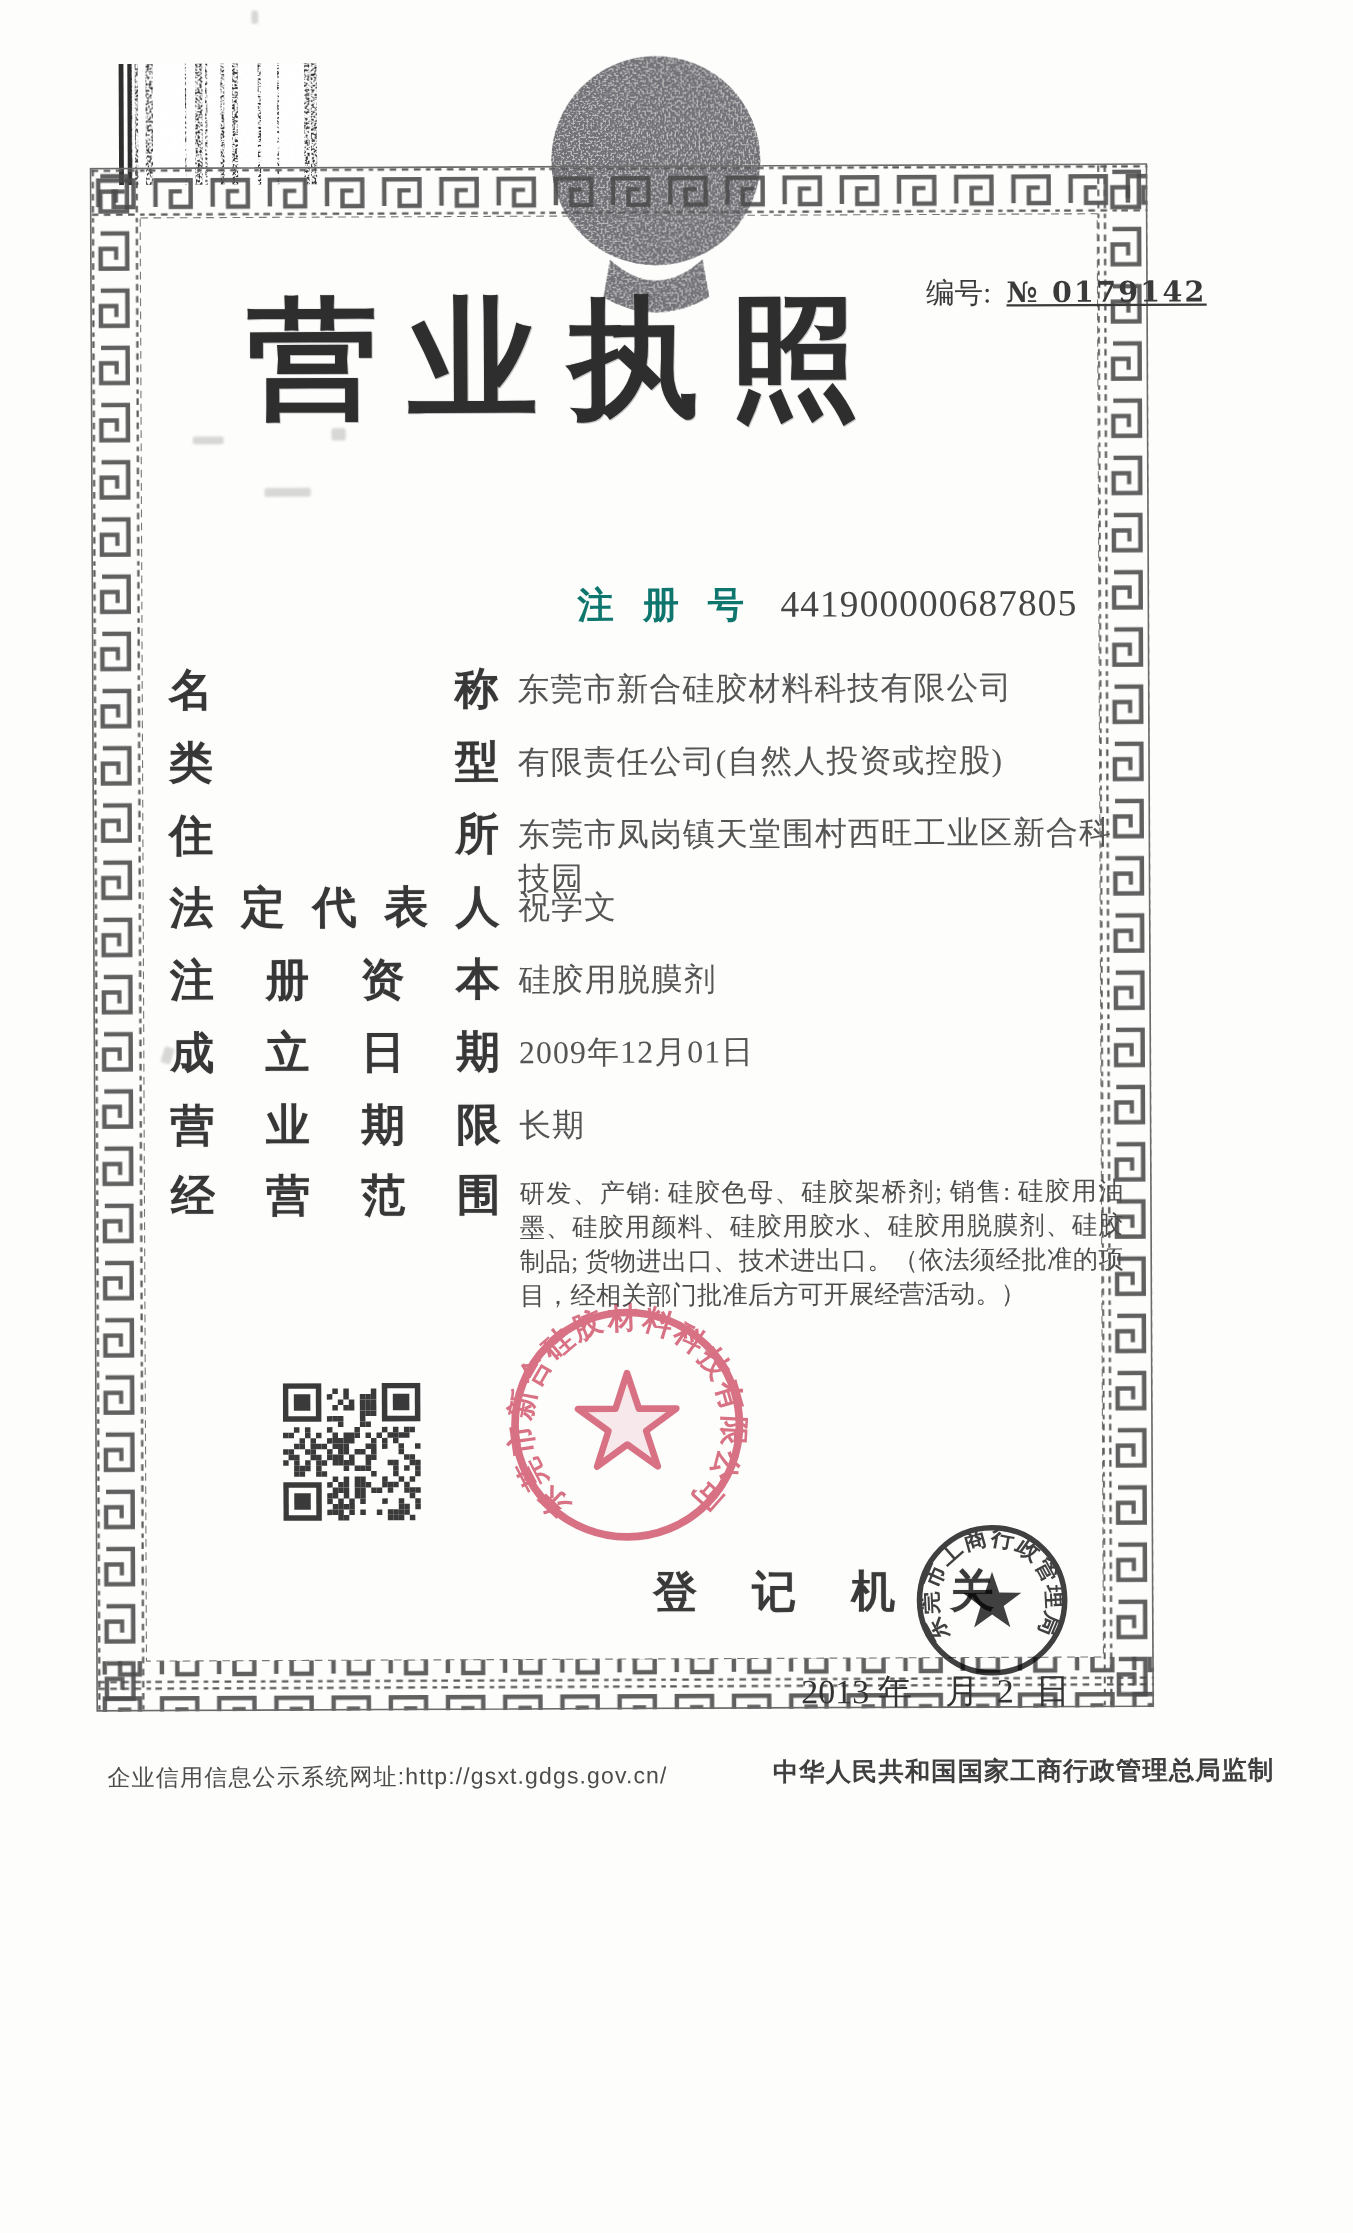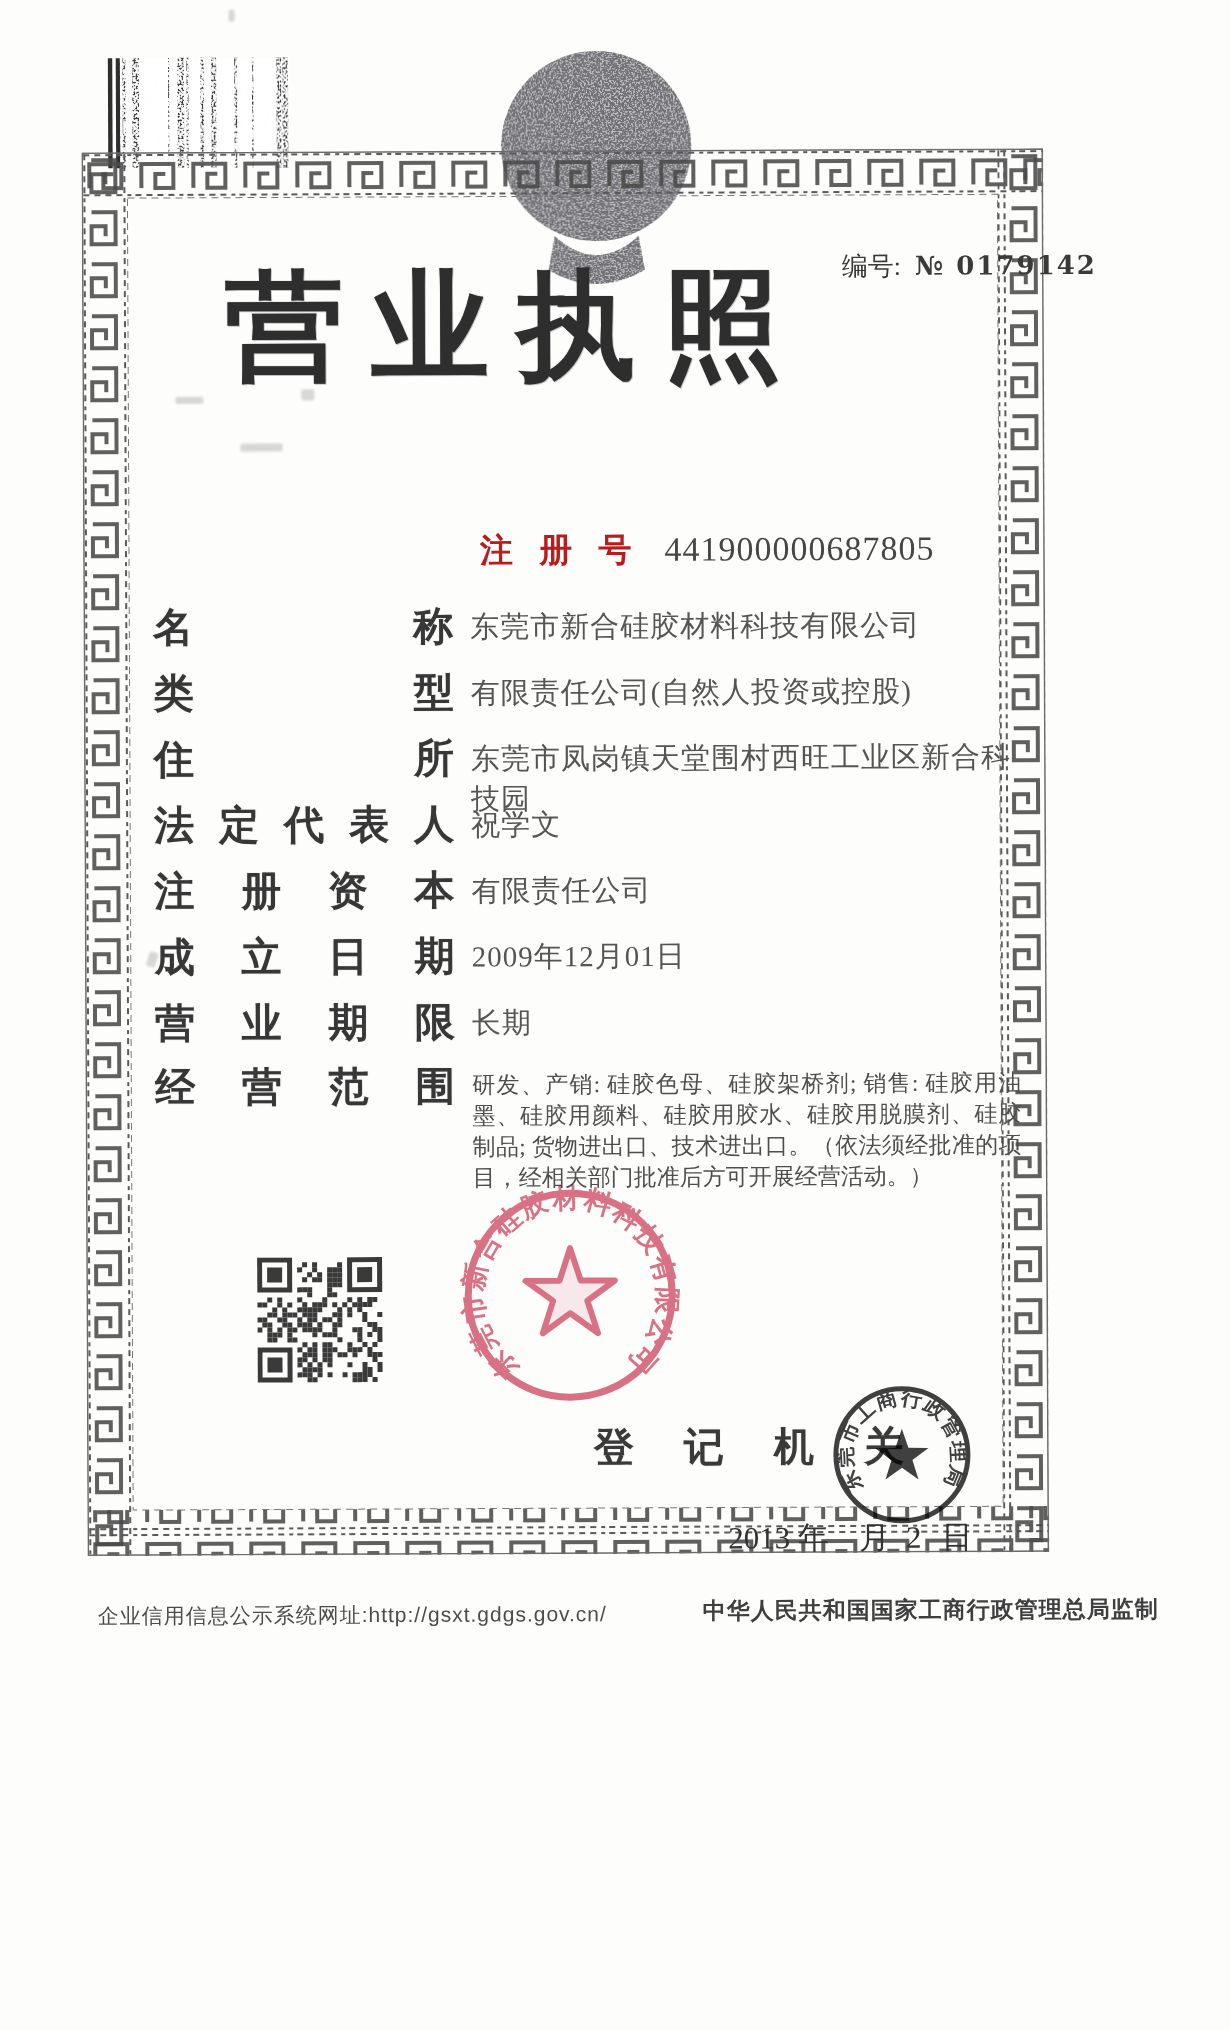--- a/index.html
+++ b/index.html
@@ -4,30 +4,30 @@
 <title>Scanned Business License</title>
 <style>
   html,body{margin:0;padding:0;background:#ffffff;}
   .page{position:relative;width:1230px;height:2030px;background:#fdfdfc;overflow:hidden;
         font-family:"Liberation Serif","DejaVu Serif",serif;}
   .doc{position:absolute;inset:0;transform:rotate(-0.25deg);}
   .abs{position:absolute;}
 
   
   .serial{left:845px;top:250px;font-size:26px;color:#3a3a3a;white-space:nowrap;}
-  .serial .no{font-weight:700;margin-left:14px;letter-spacing:2px;font-family:"DejaVu Serif",serif;}
+  .serial .no{font-weight:700;margin-left:14px;letter-spacing:2px;font-family:"DejaVu Serif",serif;text-decoration:underline;}
 
   
   .title{left:228px;top:266px;width:556px;display:flex;justify-content:space-between;
          font-size:118px;font-weight:700;color:#2e2e2e;line-height:1.04;
          text-shadow:0 0 1px rgba(40,40,40,.55), 1px 1px 0 rgba(60,60,60,.25);}
 
   
   .regline{left:482px;top:528px;white-space:nowrap;}
-  .regline .reg-label{font-size:33px;font-weight:600;color:#b91c1c;letter-spacing:9px;}
+  .regline .reg-label{font-size:33px;font-weight:600;color:#0f766e;letter-spacing:9px;margin-left:45px;}
   .regline .reg-number{font-size:34px;color:#464646;margin-left:20px;letter-spacing:1px;}
 
   
   .row{position:absolute;left:155px;width:866px;display:flex;align-items:flex-start;}
   .field-label{width:300px;display:flex;justify-content:space-between;
                font-size:40px;font-weight:600;color:#373737;flex:0 0 300px;
                text-shadow:0 0 1px rgba(55,55,55,.4);}
   .field-value{margin-left:17px;margin-top:9px;font-size:29px;color:#555;letter-spacing:1px;}
   .row-scope .field-value{margin-top:11px;font-size:23px;line-height:31px;width:600px;
                           color:#4e4e4e;text-align:justify;letter-spacing:0;}
@@ -169,21 +169,21 @@
         </div>
     <div class="field-value">祝学文</div>
   </div>
   <div class="row" style="top:862px">
     <div class="field-label">
           <span>注</span>
           <span>册</span>
           <span>资</span>
           <span>本</span>
         </div>
-    <div class="field-value">有限责任公司</div>
+    <div class="field-value">硅胶用脱膜剂</div>
   </div>
   <div class="row" style="top:928px">
     <div class="field-label">
           <span>成</span>
           <span>立</span>
           <span>日</span>
           <span>期</span>
         </div>
     <div class="field-value">2009年12月01日</div>
   </div>

